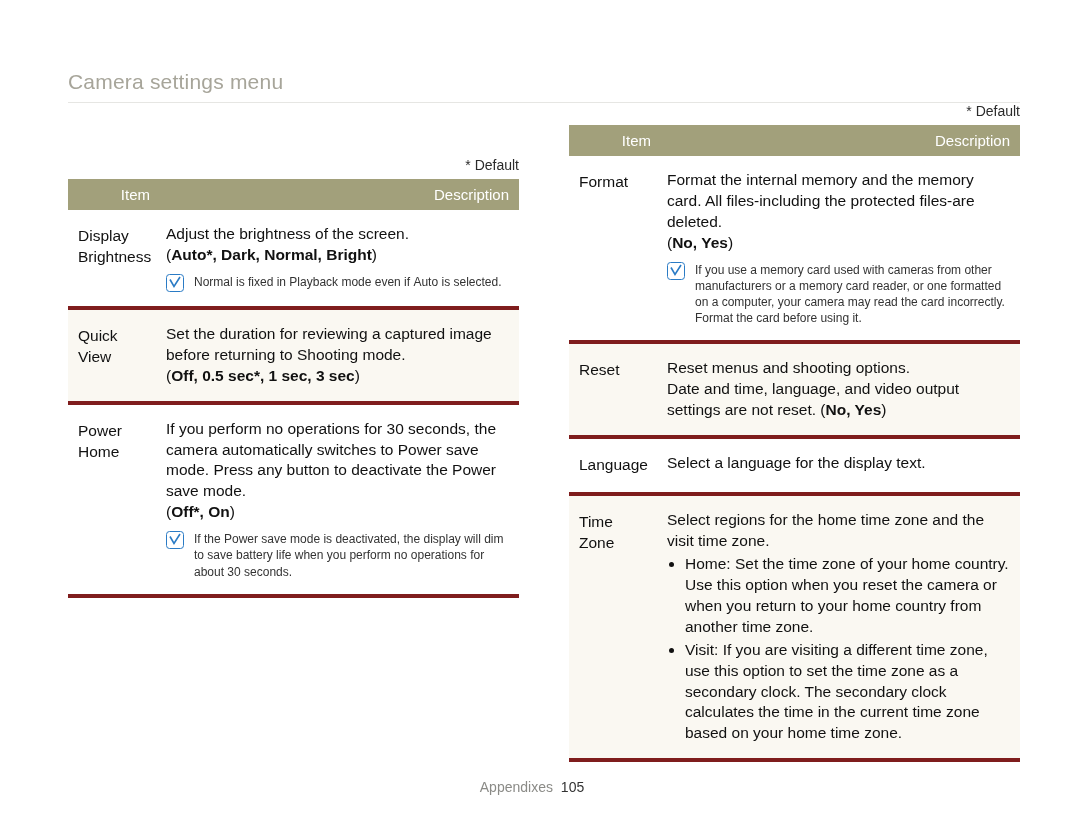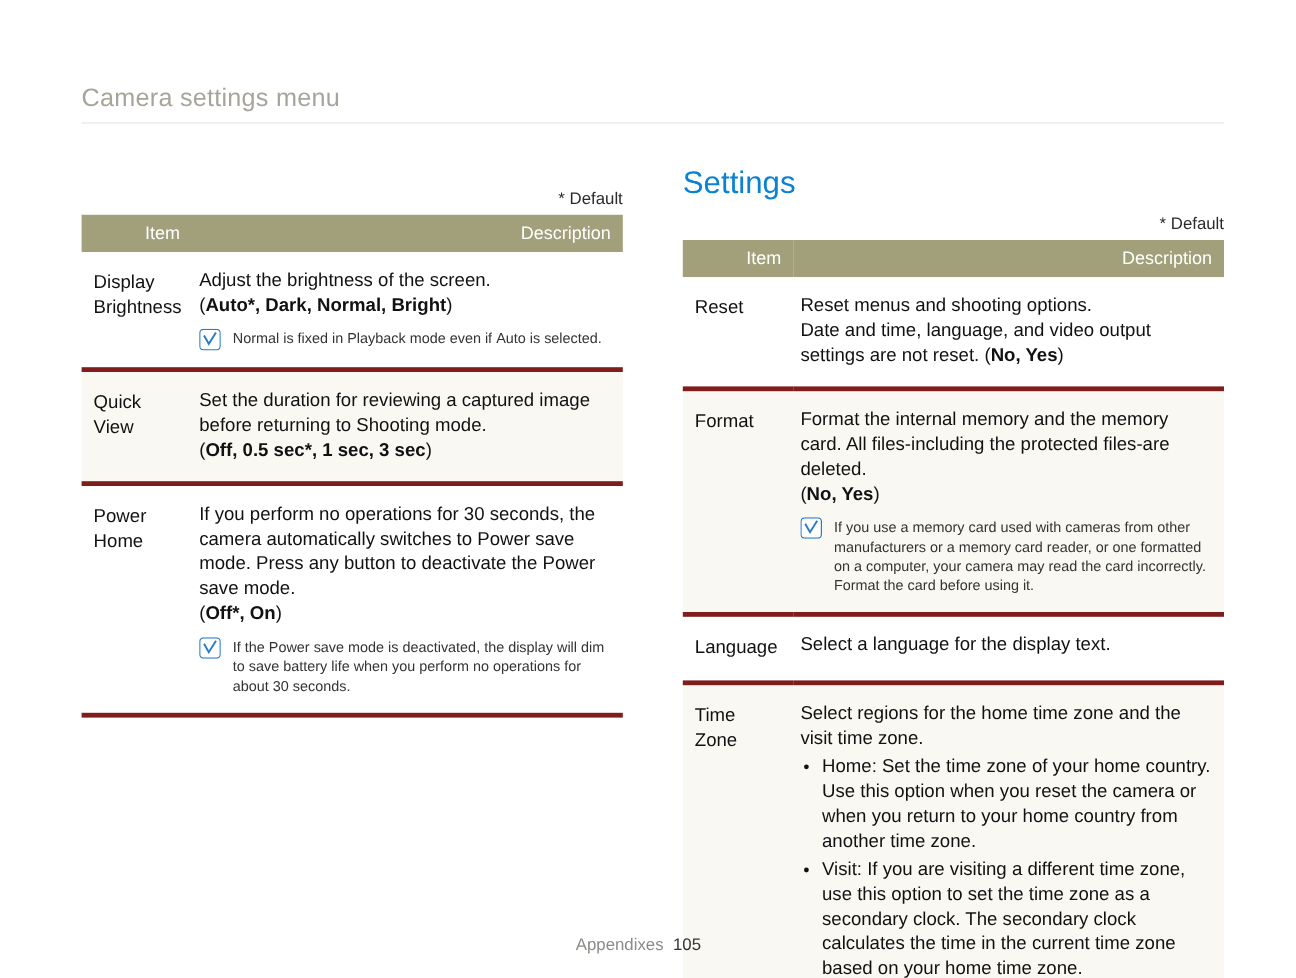--- a/index.html
+++ b/index.html
@@ -93,55 +93,54 @@
                 </span>
                 <span class="txt">If the Power save mode is deactivated, the display will dim to save battery life when you perform no operations for about 30 seconds.</span>
               </div>
             </td>
           </tr>
         </tbody>
       </table>
     </div>
 
     <div class="col">
-      <h2 class="section-title">Settings</h2>
       <div class="default-note">* Default</div>
       <table class="desc">
         <colgroup>
             <col class="item">
             <col>
           </colgroup>
         <thead>
           <tr>
             <th>Item</th>
             <th>Description</th>
           </tr>
         </thead>
         <tbody>
           <tr>
-            <td class="item">Reset</td>
-            <td class="descr">
-              <span style="white-space:pre-line"><span>Reset menus and shooting options.
-Date and time, language, and video output settings are not reset. (</span><span class="opts">No, Yes</span><span>)</span></span>
-            </td>
-          </tr>
-          <tr>
             <td class="item">Format</td>
             <td class="descr">
               <span>Format the internal memory and the memory card. All files-including the protected files-are deleted.</span><br>
               <span>(</span><span class="opts">No, Yes</span><span>)</span>
               <div class="note">
                 <span class="icon">
                   <svg width="18" height="18" viewBox="0 0 18 18">
                       <rect x="0.5" y="0.5" width="17" height="17" rx="3" fill="#fff" stroke="#2a7bc5"></rect>
                       <path d="M4 5.5l4 7 6-9.5" fill="none" stroke="#2a7bc5" stroke-width="1.6"></path>
                     </svg>
                 </span>
                 <span class="txt">If you use a memory card used with cameras from other manufacturers or a memory card reader, or one formatted on a computer, your camera may read the card incorrectly. Format the card before using it.</span>
               </div>
+            </td>
+          </tr>
+          <tr>
+            <td class="item">Reset</td>
+            <td class="descr">
+              <span style="white-space:pre-line"><span>Reset menus and shooting options.
+Date and time, language, and video output settings are not reset. (</span><span class="opts">No, Yes</span><span>)</span></span>
             </td>
           </tr>
           <tr>
             <td class="item">Language</td>
             <td class="descr">
               <span>Select a language for the display text.</span>
             </td>
           </tr>
           <tr>
             <td class="item">Time Zone</td>

